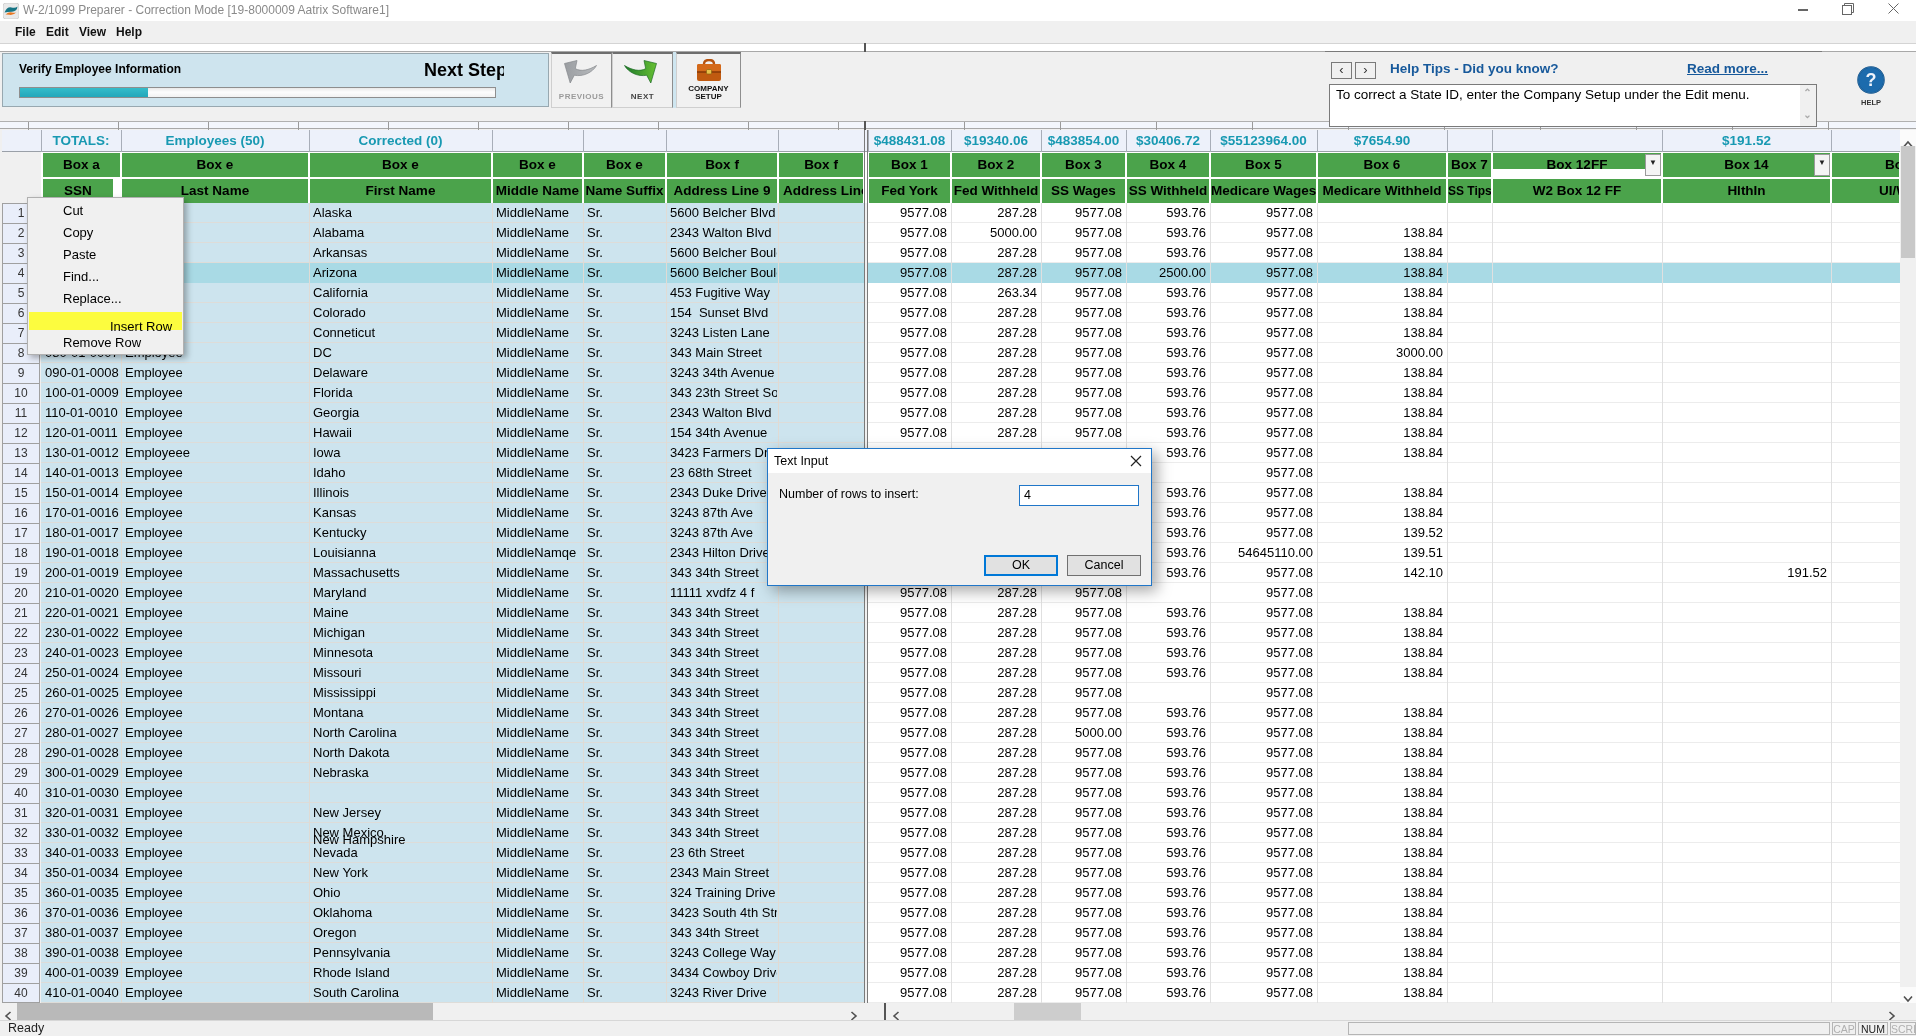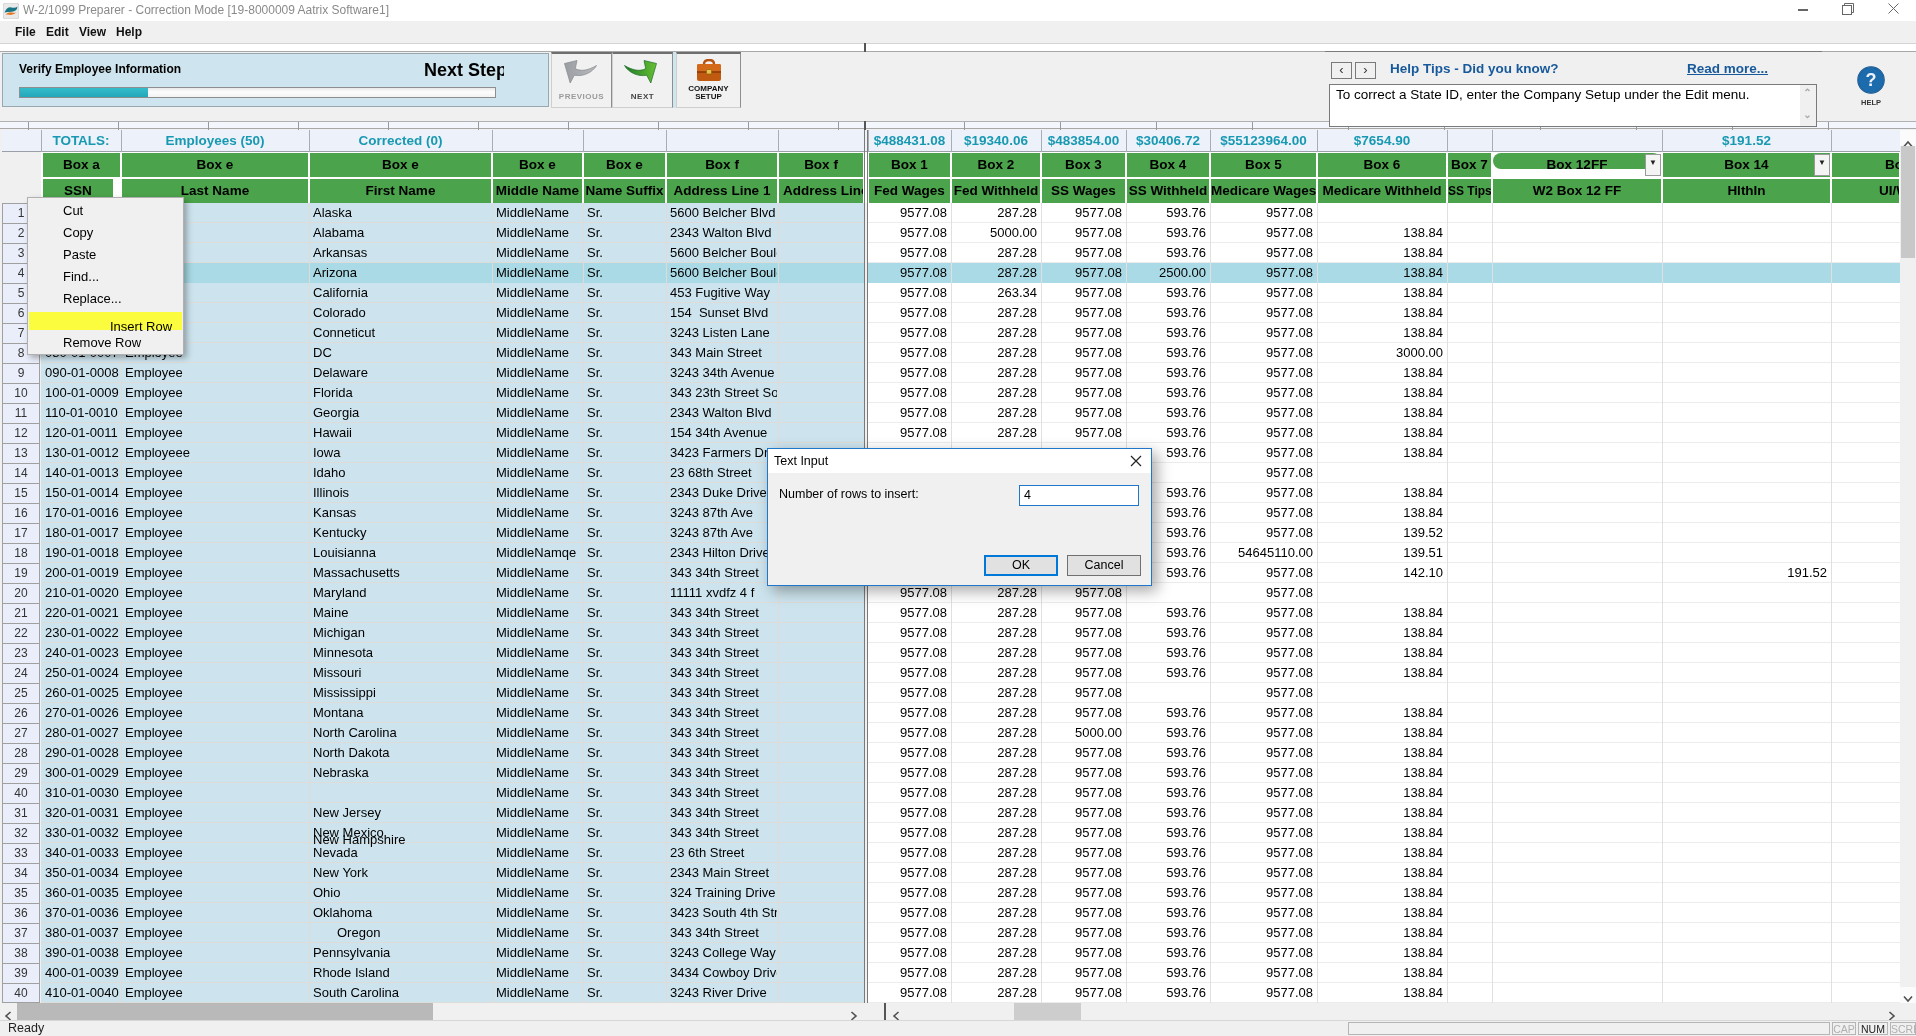--- a/index.html
+++ b/index.html
@@ -142,38 +142,38 @@
 <div class="hdr" style="left:43px;top:179px;width:70px;height:24px;line-height:24px;">SSN</div>
 <div class="hdr" style="left:122px;top:153px;width:186px;height:24px;line-height:24px;">Box e</div>
 <div class="hdr" style="left:122px;top:179px;width:186px;height:24px;line-height:24px;">Last Name</div>
 <div class="hdr" style="left:310px;top:153px;width:181px;height:24px;line-height:24px;">Box e</div>
 <div class="hdr" style="left:310px;top:179px;width:181px;height:24px;line-height:24px;">First Name</div>
 <div class="hdr" style="left:493px;top:153px;width:89px;height:24px;line-height:24px;">Box e</div>
 <div class="hdr" style="left:493px;top:179px;width:89px;height:24px;line-height:24px;">Middle Name</div>
 <div class="hdr" style="left:584px;top:153px;width:81px;height:24px;line-height:24px;">Box e</div>
 <div class="hdr" style="left:584px;top:179px;width:81px;height:24px;line-height:24px;">Name Suffix</div>
 <div class="hdr" style="left:667px;top:153px;width:110px;height:24px;line-height:24px;">Box f</div>
-<div class="hdr" style="left:667px;top:179px;width:110px;height:24px;line-height:24px;">Address Line 1</div>
+<div class="hdr" style="left:667px;top:179px;width:110px;height:24px;line-height:24px;">Address Line 9</div>
 <div class="hdr" style="left:779px;top:153px;width:84px;height:24px;line-height:24px;">Box f</div>
 <div class="hdr" style="left:779px;top:179px;width:84px;height:24px;line-height:24px;text-align:left;padding-left:4px;">Address Line 2</div>
 <div class="hdr" style="left:869px;top:153px;width:81px;height:24px;line-height:24px;">Box 1</div>
-<div class="hdr" style="left:869px;top:179px;width:81px;height:24px;line-height:24px;">Fed Wages</div>
+<div class="hdr" style="left:869px;top:179px;width:81px;height:24px;line-height:24px;">Fed York</div>
 <div class="hdr" style="left:952px;top:153px;width:88px;height:24px;line-height:24px;">Box 2</div>
 <div class="hdr" style="left:952px;top:179px;width:88px;height:24px;line-height:24px;">Fed Withheld</div>
 <div class="hdr" style="left:1042px;top:153px;width:83px;height:24px;line-height:24px;">Box 3</div>
 <div class="hdr" style="left:1042px;top:179px;width:83px;height:24px;line-height:24px;">SS Wages</div>
 <div class="hdr" style="left:1127px;top:153px;width:82px;height:24px;line-height:24px;">Box 4</div>
 <div class="hdr" style="left:1127px;top:179px;width:82px;height:24px;line-height:24px;">SS Withheld</div>
 <div class="hdr" style="left:1211px;top:153px;width:105px;height:24px;line-height:24px;">Box 5</div>
 <div class="hdr" style="left:1211px;top:179px;width:105px;height:24px;line-height:24px;">Medicare Wages</div>
 <div class="hdr" style="left:1318px;top:153px;width:128px;height:24px;line-height:24px;">Box 6</div>
 <div class="hdr" style="left:1318px;top:179px;width:128px;height:24px;line-height:24px;">Medicare Withheld</div>
 <div class="hdr" style="left:1448px;top:153px;width:43px;height:24px;line-height:24px;">Box 7</div>
 <div class="hdr" style="left:1448px;top:179px;width:43px;height:24px;line-height:24px;"><span style="font-size:12px">SS Tips</span></div>
-<div class="hdr" style="left:1493px;top:153px;width:168px;height:16px;line-height:24px;border-radius:10px;">Box 12FF</div>
+<div class="hdr" style="left:1493px;top:153px;width:168px;height:16px;line-height:24px;">Box 12FF</div>
 <div class="hdr" style="left:1493px;top:179px;width:168px;height:24px;line-height:24px;">W2 Box 12 FF</div>
 <div class="hdr" style="left:1663px;top:153px;width:167px;height:24px;line-height:24px;">Box 14</div>
 <div class="hdr" style="left:1663px;top:179px;width:167px;height:24px;line-height:24px;">HlthIn</div>
 <div class="hdr" style="left:1832px;top:153px;width:67px;height:24px;line-height:24px;"></div>
 <div class="hdr" style="left:1832px;top:179px;width:67px;height:24px;line-height:24px;"></div>
 <div class="hdr" style="left:1832px;top:153px;width:67px;height:24px;line-height:24px;text-align:left;">
     <span style="position:absolute;left:53px;">Box</span>
   </div>
 <div class="hdr" style="left:1832px;top:179px;width:67px;height:24px;line-height:24px;text-align:left;">
     <span style="position:absolute;left:47px;">UI/W</span>
@@ -453,21 +453,21 @@
 <div class="cell" style="left:587px;top:883px;width:77px;">Sr.</div>
 <div class="cell" style="left:670px;top:883px;width:107px;">324 Training Drive</div>
 <div class="cell" style="left:45px;top:903px;width:74px;">370-01-0036</div>
 <div class="cell" style="left:125px;top:903px;width:182px;">Employee</div>
 <div class="cell" style="left:313px;top:903px;width:177px;">Oklahoma</div>
 <div class="cell" style="left:496px;top:903px;width:85px;">MiddleName</div>
 <div class="cell" style="left:587px;top:903px;width:77px;">Sr.</div>
 <div class="cell" style="left:670px;top:903px;width:107px;">3423 South 4th Street</div>
 <div class="cell" style="left:45px;top:923px;width:74px;">380-01-0037</div>
 <div class="cell" style="left:125px;top:923px;width:182px;">Employee</div>
-<div class="cell" style="left:313px;top:923px;width:177px;margin-left:24px;">Oregon</div>
+<div class="cell" style="left:313px;top:923px;width:177px;">Oregon</div>
 <div class="cell" style="left:496px;top:923px;width:85px;">MiddleName</div>
 <div class="cell" style="left:587px;top:923px;width:77px;">Sr.</div>
 <div class="cell" style="left:670px;top:923px;width:107px;">343 34th Street</div>
 <div class="cell" style="left:45px;top:943px;width:74px;">390-01-0038</div>
 <div class="cell" style="left:125px;top:943px;width:182px;">Employee</div>
 <div class="cell" style="left:313px;top:943px;width:177px;">Pennsylvania</div>
 <div class="cell" style="left:496px;top:943px;width:85px;">MiddleName</div>
 <div class="cell" style="left:587px;top:943px;width:77px;">Sr.</div>
 <div class="cell" style="left:670px;top:943px;width:107px;">3243 College Way</div>
 <div class="cell" style="left:45px;top:963px;width:74px;">400-01-0039</div>

